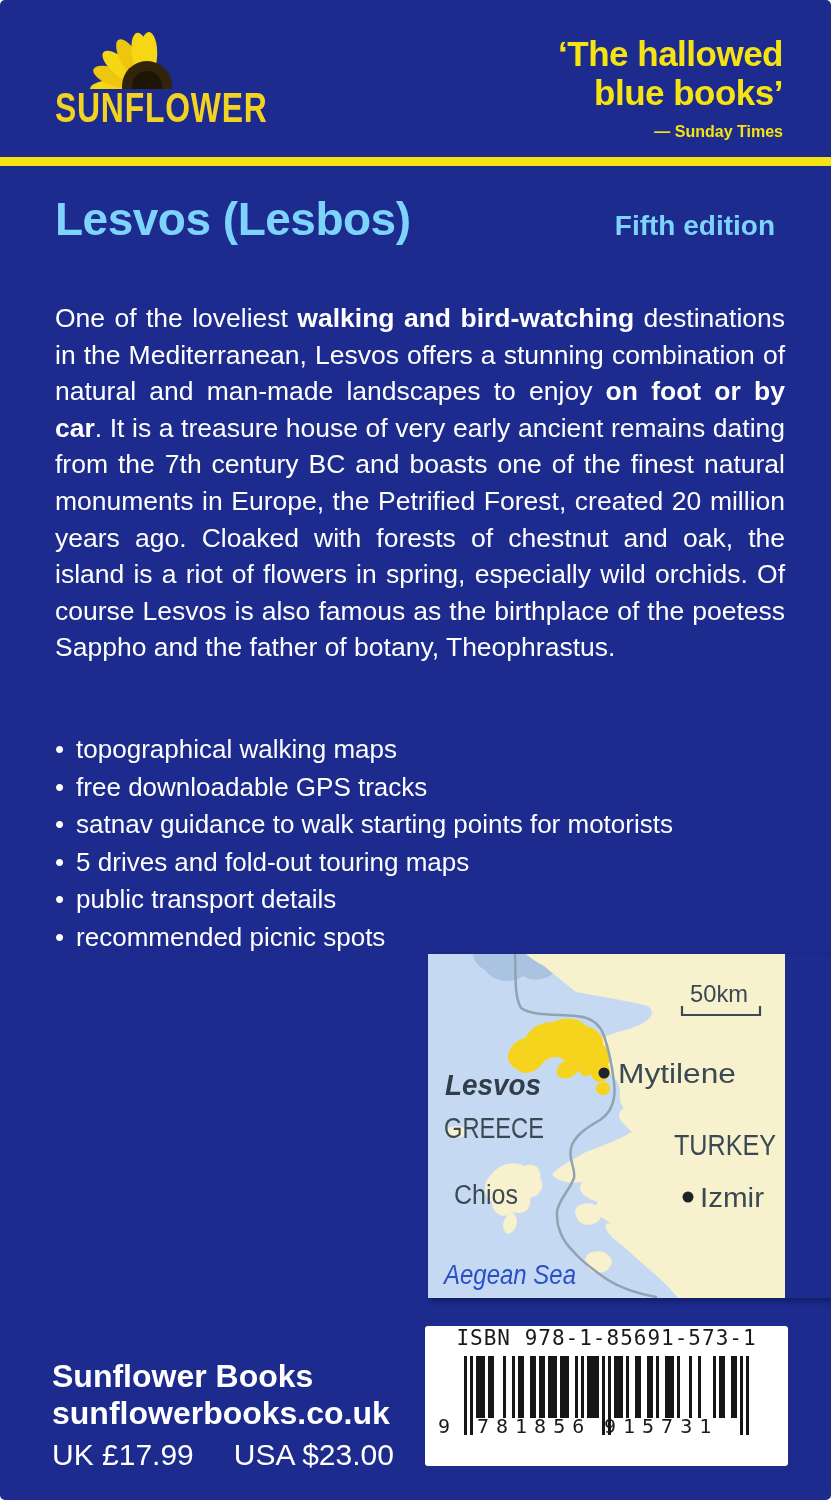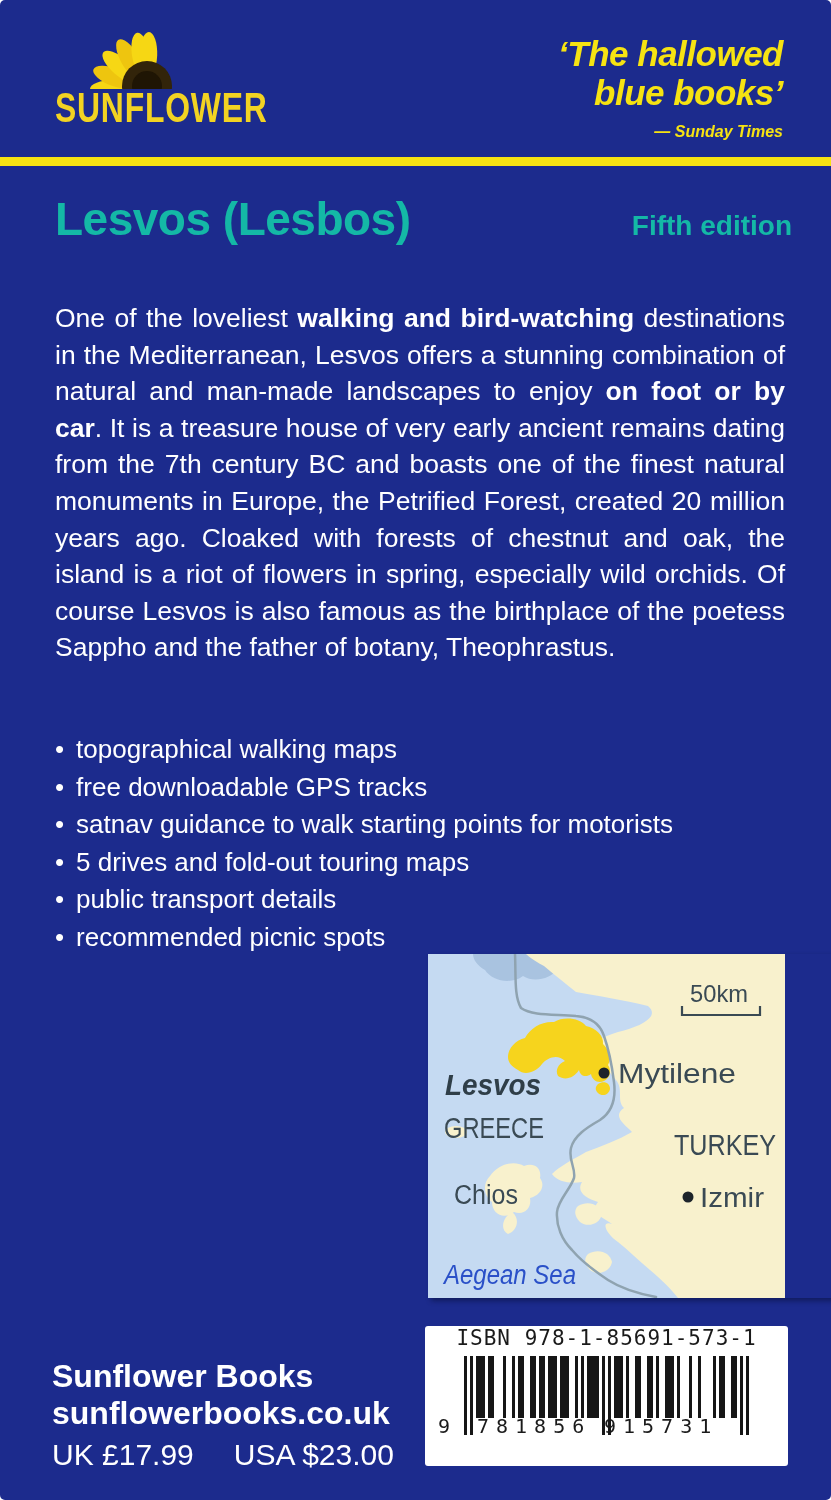--- a/index.html
+++ b/index.html
@@ -14,29 +14,29 @@
   .logo{position:absolute;left:55px;top:28px;width:200px;}
   .logo svg{display:block;}
   .brand{
     display:inline-block;color:var(--logo-yellow,#f2d322);
     font-weight:bold;font-size:42px;letter-spacing:1px;
     transform:scaleX(0.76);transform-origin:left center;
     margin-top:-6px;white-space:nowrap;
   }
   .quote{
     position:absolute;right:48px;top:34px;text-align:right;
-    color:var(--accent,#f6e312);font-style:italic;font-weight:bold;
+    color:var(--accent,#f6e312);font-weight:bold;
   }
   .quote-line{font-size:35px;line-height:39px;letter-spacing:-0.5px;}
   .quote-attrib{font-size:16px;line-height:30px;margin-top:5px;}
   .rule{position:absolute;left:0;top:157px;width:831px;height:9px;background:var(--accent,#f6e312);}
   
   .title-row{
-    position:absolute;left:55px;right:39px;top:192px;
-    display:flex;justify-content:space-between;align-items:baseline;color:#14b8a6;text-align:center;
+    position:absolute;left:55px;right:56px;top:192px;
+    display:flex;justify-content:space-between;align-items:baseline;color:#7dd3fc;text-align:center;
   }
   .title{font-size:46px;font-weight:bold;letter-spacing:-0.5px;}
   .edition{font-size:28px;font-weight:bold;}
   
   .desc{
     position:absolute;left:55px;width:730px;top:300px;
     color:#fff;font-size:26.5px;line-height:36.6px;text-align:justify;margin:0;
   }
   
   .features{

